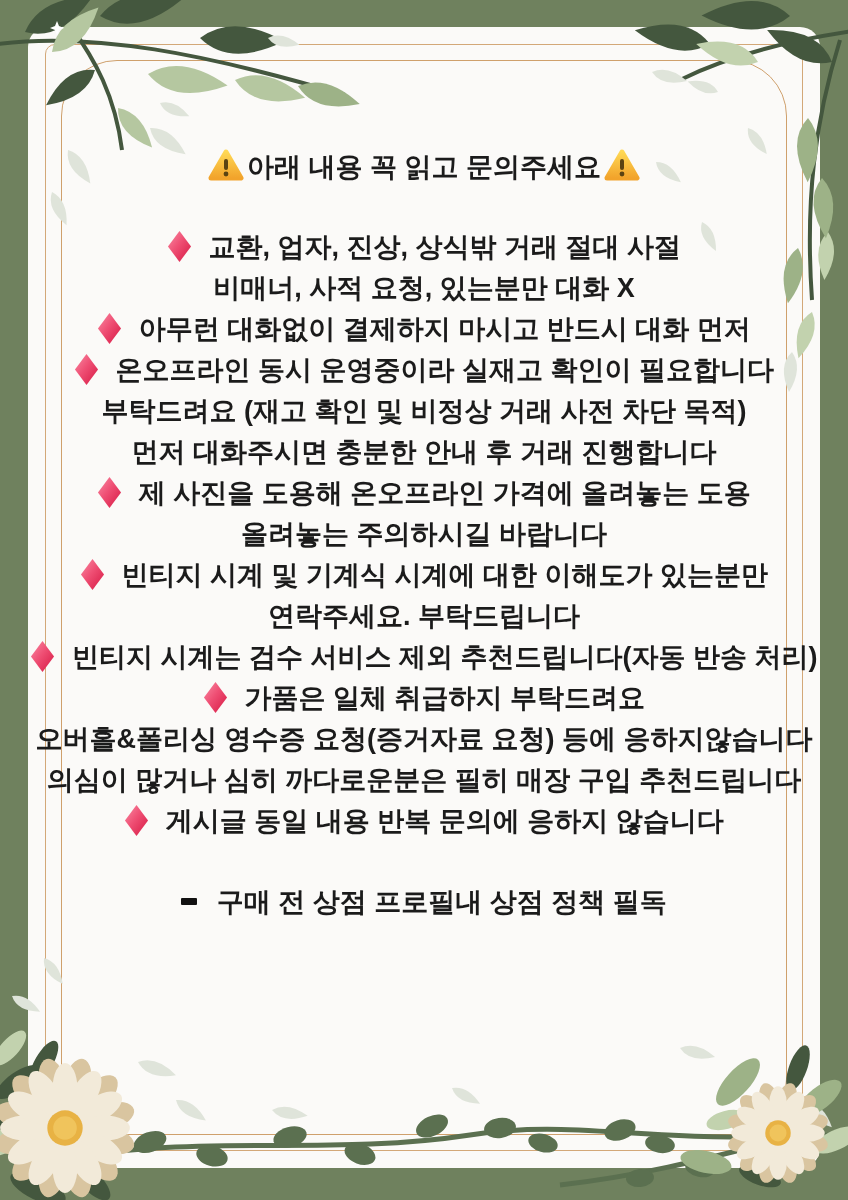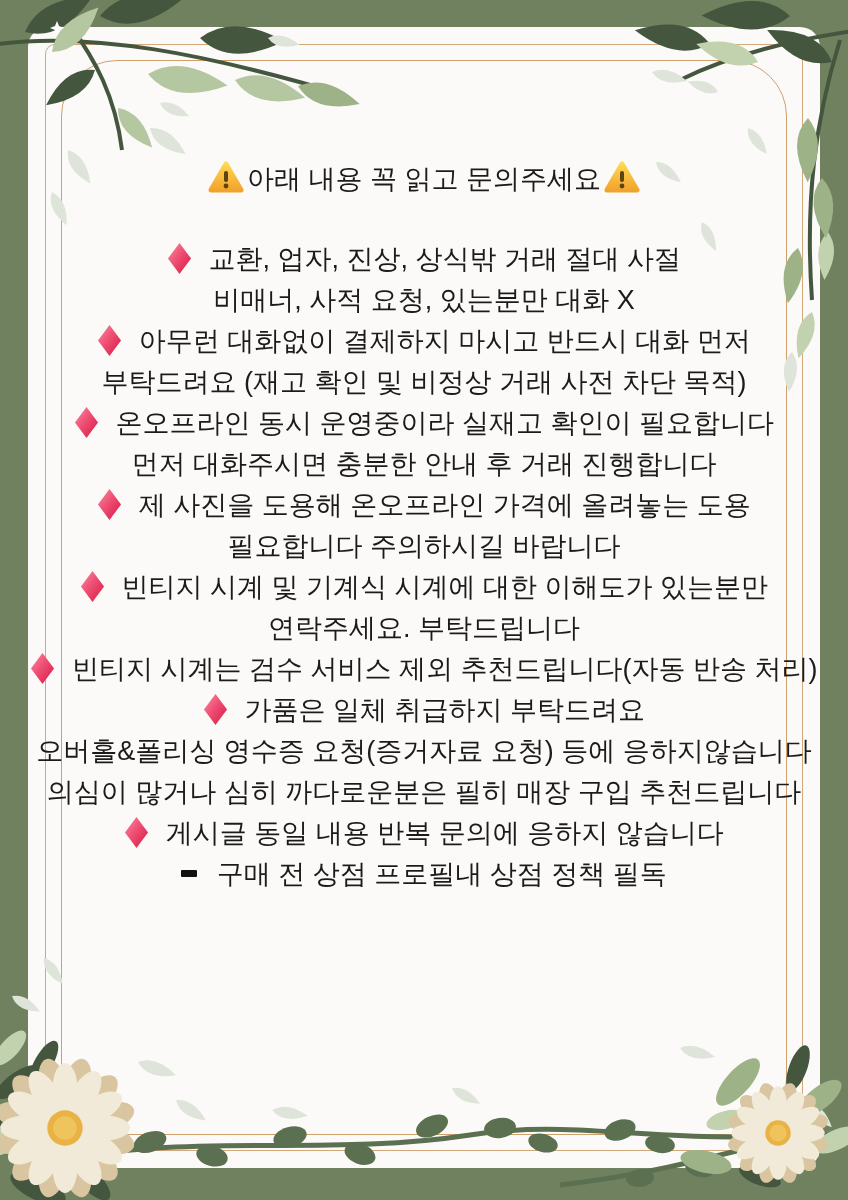--- a/index.html
+++ b/index.html
@@ -24,35 +24,35 @@
     position:absolute;left:61px;right:61px;top:60px;bottom:65px;
     border:1.5px solid #cfa06c;border-radius:56px;
   }
   
   .deco{position:absolute;pointer-events:none;}
   #deco-tl{left:0;top:0;}
   #deco-tr{left:560px;top:0;}
   #deco-bottom{left:0;top:930px;}
   
   .content{
-    position:absolute;left:0;right:0;top:159px;
+    position:absolute;left:0;right:0;top:147px;
     text-align:center;color:#1b1b1b;
-    font-size:27px;font-weight:400;line-height:41px;
+    font-size:27px;font-weight:700;line-height:41px;
     z-index:5;
   }
   .title-row{height:41px;white-space:nowrap;}
   .title-row .warn{vertical-align:-6px;margin:0 3px;}
   .notice-list{margin-top:39px;}
   .line{height:41px;white-space:nowrap;}
   .line .dia{vertical-align:-7px;margin-right:9px;}
   .line .dash{
     display:inline-block;width:16px;height:7px;background:#111;
     border-radius:1px;vertical-align:6px;margin-right:12px;
   }
-  .line-last{}
+  .line-last{margin-top:40px;}
 </style>
 </head>
 <body>
 
 <div id="canvas">
 
   <svg width="0" height="0" style="position:absolute" aria-hidden="true">
     <defs>
       <linearGradient id="diaGrad" x1="0" y1="0" x2="1" y2="1">
         <stop offset="0" stop-color="#f98ca4"></stop>
@@ -251,51 +251,51 @@
 
     <div class="line">
       <svg class="dia" width="25" height="33" viewBox="0 0 26 34">
         <polygon points="13,1 25,17 13,33 1,17" fill="url(#diaGrad)"></polygon>
       </svg>
       
       <span class="t">아무런 대화없이 결제하지 마시고 반드시 대화 먼저</span>
     </div>
 
     <div class="line">
+      <svg class="dia" width="25" height="33" viewBox="0 0 26 34">
+        <polygon points="13,1 25,17 13,33 1,17" fill="url(#diaGrad)"></polygon>
+      </svg>
+      
+      <span class="t">온오프라인 동시 운영중이라 실재고 확인이 필요합니다</span>
+    </div>
+
+    <div class="line">
       
       
       <span class="t">부탁드려요 (재고 확인 및 비정상 거래 사전 차단 목적)</span>
     </div>
 
     <div class="line">
-      <svg class="dia" width="25" height="33" viewBox="0 0 26 34">
-        <polygon points="13,1 25,17 13,33 1,17" fill="url(#diaGrad)"></polygon>
-      </svg>
-      
-      <span class="t">온오프라인 동시 운영중이라 실재고 확인이 필요합니다</span>
-    </div>
-
-    <div class="line">
       
       
       <span class="t">먼저 대화주시면 충분한 안내 후 거래 진행합니다</span>
     </div>
 
     <div class="line">
       <svg class="dia" width="25" height="33" viewBox="0 0 26 34">
         <polygon points="13,1 25,17 13,33 1,17" fill="url(#diaGrad)"></polygon>
       </svg>
       
       <span class="t">제 사진을 도용해 온오프라인 가격에 올려놓는 도용</span>
     </div>
 
     <div class="line">
       
       
-      <span class="t">필요합니다 주의하시길 바랍니다</span>
+      <span class="t">올려놓는 주의하시길 바랍니다</span>
     </div>
 
     <div class="line">
       <svg class="dia" width="25" height="33" viewBox="0 0 26 34">
         <polygon points="13,1 25,17 13,33 1,17" fill="url(#diaGrad)"></polygon>
       </svg>
       
       <span class="t">빈티지 시계 및 기계식 시계에 대한 이해도가 있는분만</span>
     </div>
 

